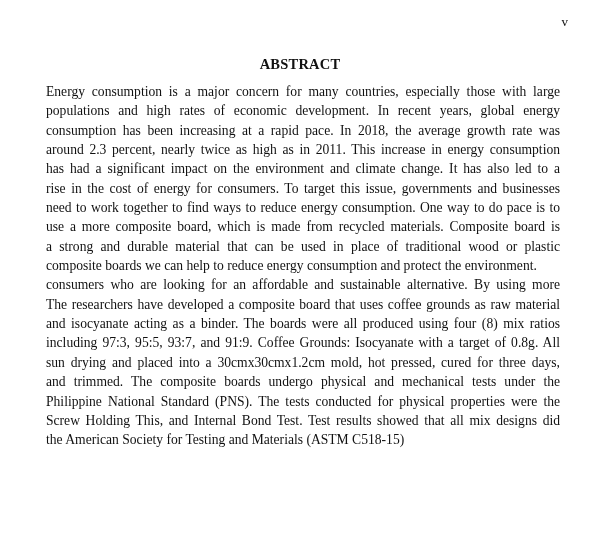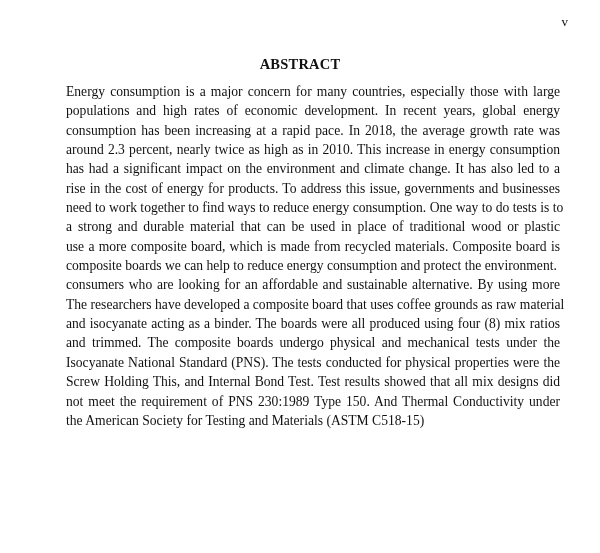--- a/index.html
+++ b/index.html
@@ -3,41 +3,42 @@
   <meta charset="utf-8">
   <style>
     html, body { margin: 0; padding: 0; background: #ffffff; }
     body { width: 600px; height: 553px; position: relative; overflow: hidden;
       font-family: "Liberation Serif", serif; color: #111111; }
     .page-number { position: absolute; top: 14px; right: 32px; font-size: 13px; }
     .title { position: absolute; top: 56px; left: 0; width: 600px; text-align: center;
       font-weight: bold; font-size: 14.5px; letter-spacing: 0.2px; }
     .body-text { position: absolute; top: 82px; left: 46px; width: 514px; margin: 0; }
     .line { display: block; font-size: 13.6px; line-height: 19.35px; height: 19.35px;
-      white-space: nowrap; text-align: justify; text-align-last: justify; margin-left: 20px; }
+      white-space: nowrap; text-align: justify; text-align-last: justify; }
     .line.last { text-align-last: left; }
   </style>
 </head>
 <body>
 
 <div class="page-number">v</div>
 <div class="title">ABSTRACT</div>
 
 <div class="body-text">
   <span class="line">Energy consumption is a major concern for many countries, especially those with large</span>
   <span class="line">populations and high rates of economic development. In recent years, global energy</span>
   <span class="line">consumption has been increasing at a rapid pace. In 2018, the average growth rate was</span>
-  <span class="line">around 2.3 percent, nearly twice as high as in 2010. This increase in energy consumption</span>
+  <span class="line">around 2.3 percent, nearly twice as high as in 2011. This increase in energy consumption</span>
   <span class="line">has had a significant impact on the environment and climate change. It has also led to a</span>
-  <span class="line">rise in the cost of energy for products. To address this issue, governments and businesses</span>
-  <span class="line">need to work together to find ways to reduce energy consumption. One way to do tests is to</span>
+  <span class="line">rise in the cost of energy for consumers. To target this issue, governments and businesses</span>
+  <span class="line">need to work together to find ways to reduce energy consumption. One way to do pace is to</span>
+  <span class="line">use a more composite board, which is made from recycled materials. Composite board is</span>
   <span class="line">a strong and durable material that can be used in place of traditional wood or plastic</span>
-  <span class="line">use a more composite board, which is made from recycled materials. Composite board is</span>
   <span class="line last">composite boards we can help to reduce energy consumption and protect the environment.</span>
   <span class="line">consumers who are looking for an affordable and sustainable alternative. By using more</span>
   <span class="line">The researchers have developed a composite board that uses coffee grounds as raw material</span>
   <span class="line">and isocyanate acting as a binder. The boards were all produced using four (8) mix ratios</span>
+  <span class="line">including 97:3, 95:5, 93:7, and 91:9. Coffee Grounds: Isocyanate with a target of 0.8g. All</span>
+  <span class="line">sun drying and placed into a 30cmx30cmx1.2cm mold, hot pressed, cured for three days,</span>
   <span class="line">and trimmed. The composite boards undergo physical and mechanical tests under the</span>
-  <span class="line">Isocyanate National Standard (PNS). The tests conducted for physical properties were the</span>
+  <span class="line">Philippine National Standard (PNS). The tests conducted for physical properties were the</span>
   <span class="line">Screw Holding This, and Internal Bond Test. Test results showed that all mix designs did</span>
-  <span class="line">not meet the requirement of PNS 230:1989 Type 150. And Thermal Conductivity under</span>
   <span class="line last">the American Society for Testing and Materials (ASTM C518-15)</span>
 </div>
 
 </body></html>

